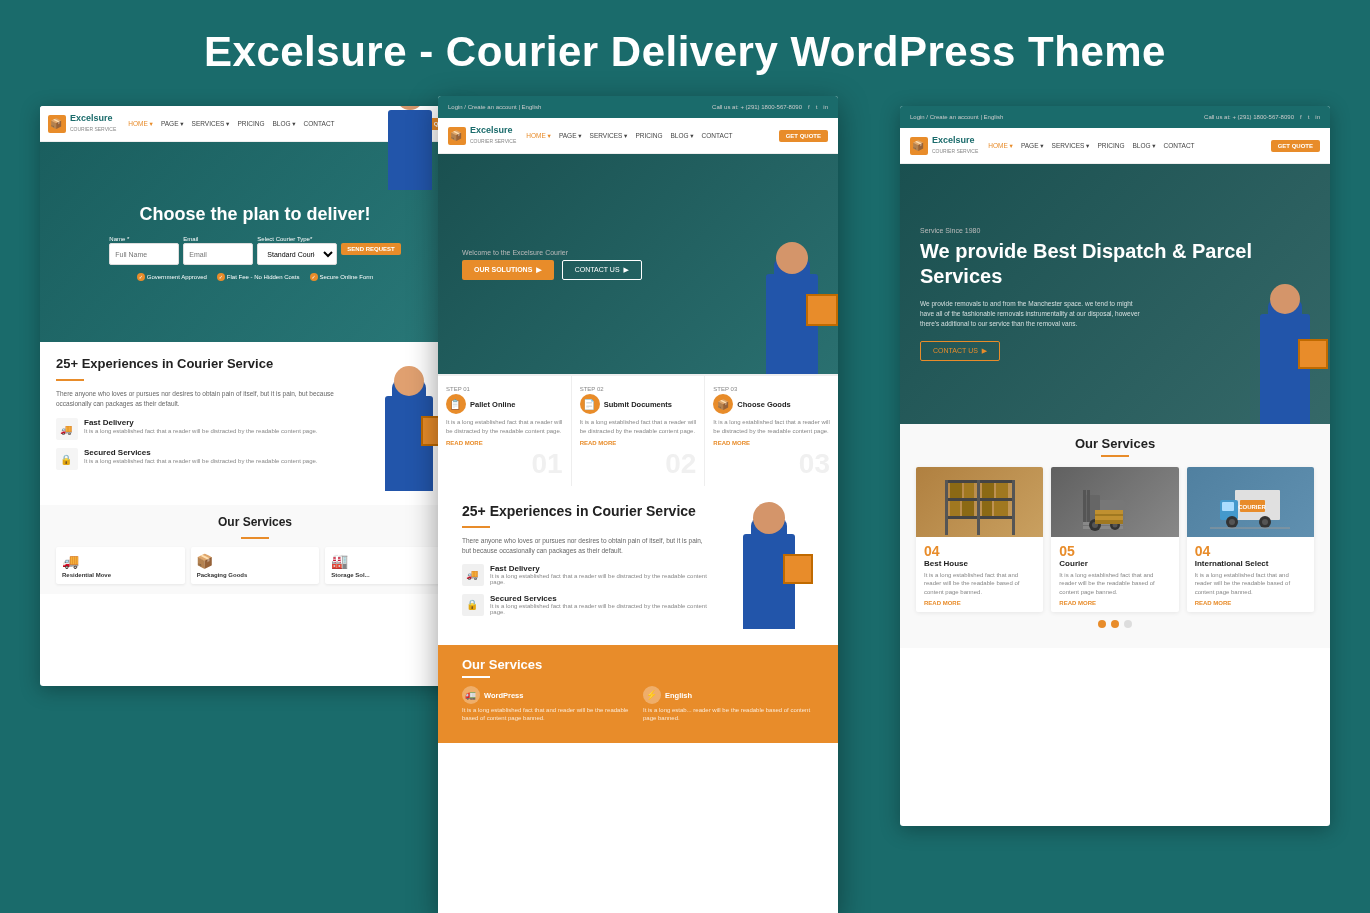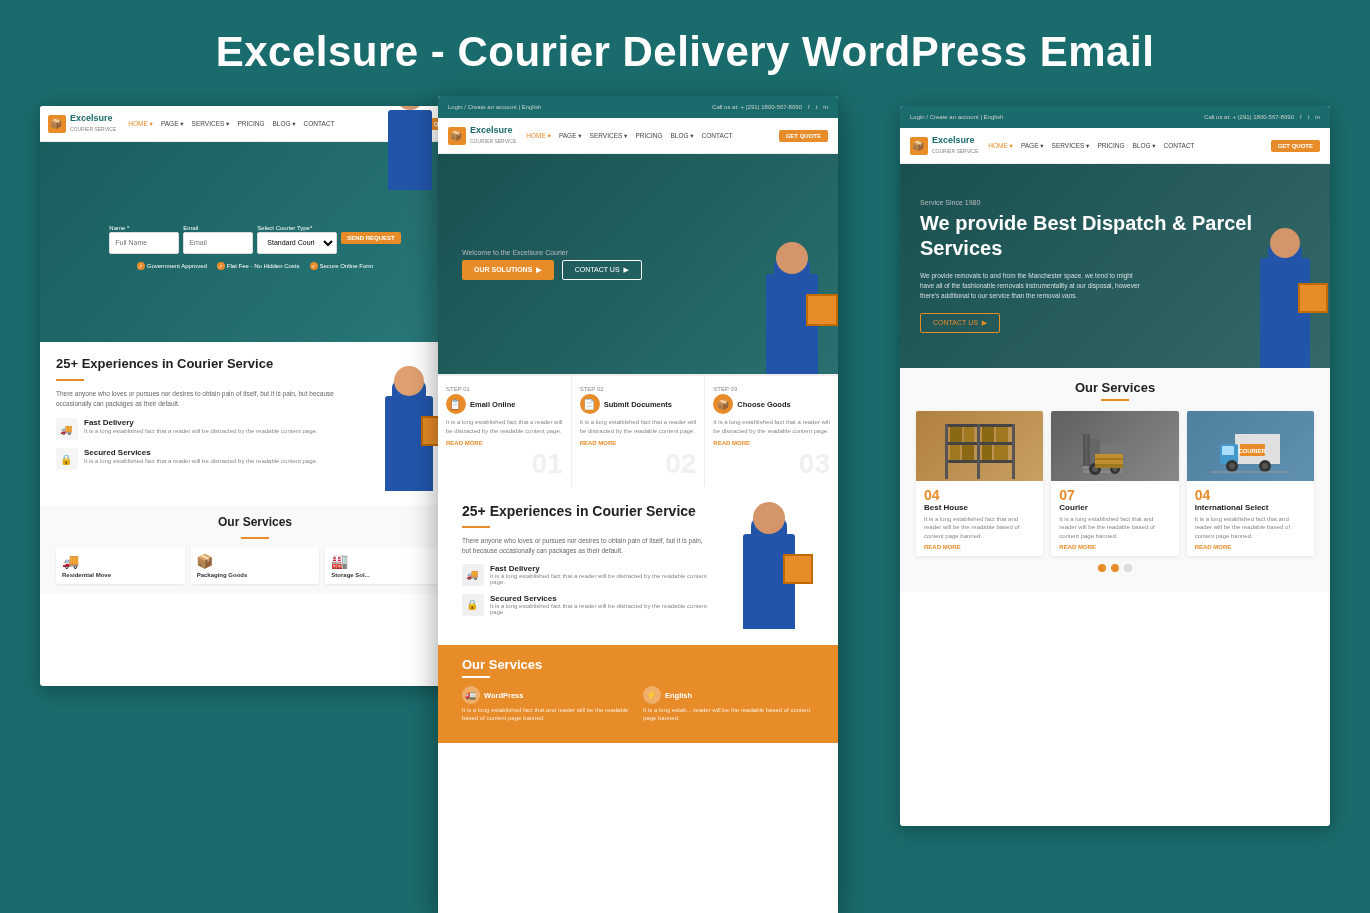--- a/index.html
+++ b/index.html
@@ -516,21 +516,21 @@
       margin-left: auto;
       background: #e88c2a;
       color: #fff;
       font-size: 6px;
       padding: 3px 7px;
       border-radius: 2px;
       font-weight: bold;
     }
     .screen3 .hero {
       position: relative;
-      height: 204px;
+      height: 260px;
       background: linear-gradient(rgba(15,60,60,0.75), rgba(15,60,60,0.75));
       display: flex;
       flex-direction: column;
       justify-content: center;
       padding: 0 20px;
       overflow: hidden;
     }
     .screen3 .hero-bg-overlay {
       position: absolute;
       inset: 0;
@@ -708,21 +708,21 @@
       margin-bottom: 1px;
     }
     .form-field-wrap { display: flex; flex-direction: column; }
   </style>
 </head>
 <body>
 
 <div>
 
   <div class="main-title-area">
-    <h1 class="main-title">Excelsure - Courier Delivery WordPress Email</h1>
+    <h1 class="main-title">Excelsure - Courier Delivery WordPress Theme</h1>
   </div>
 
   <div class="screenshots-area">
 
     <div class="screen1">
 
       <div class="nav-bar">
         <div class="logo-area">
           <div class="logo-icon"></div>
           <div class="logo-text">
@@ -744,20 +744,21 @@
       <div class="hero">
         <div class="hero-bg"></div>
 
         <div class="s1-courier">
 
           <div class="c-head"></div>
           <div class="c-body">
             
           </div>
         </div>
+        <h2 class="hero-title">Choose the plan to deliver!</h2>
         <div class="hero-form">
           <div class="form-field-wrap">
             <span class="form-label">Name *</span>
             <input type="text" placeholder="Full Name" style="">
           </div>
           <div class="form-field-wrap">
             <span class="form-label">Email</span>
             <input type="text" placeholder="Email" style="">
           </div>
           <div class="form-field-wrap">
@@ -884,21 +885,21 @@
             <span>▶</span>
           </div>
         </div>
       </div>
 
       <div class="steps-section">
         <div class="step-box">
           <div style="font-size:6px;color:#888;margin-bottom:2px;">STEP 01</div>
           <div style="display:flex;align-items:center;gap:4px;margin-bottom:4px;">
             <div style="width:20px;height:20px;background:#e88c2a;border-radius:50%;display:flex;align-items:center;justify-content:center;font-size:10px;flex-shrink:0;">📋</div>
-            <span style="font-size:7.5px;font-weight:700;color:#222;">Email Online</span>
+            <span style="font-size:7.5px;font-weight:700;color:#222;">Pallet Online</span>
           </div>
           <p style="font-size:6px;color:#888;line-height:1.5;">It is a long established fact that a reader will be distracted by the readable content page.</p>
           <div style="font-size:6px;color:#e88c2a;font-weight:600;margin-top:4px;cursor:pointer;">READ MORE</div>
           <div style="font-size:28px;font-weight:900;color:#f0f0f0;text-align:right;margin-top:2px;">01</div>
         </div>
         <div class="step-box">
           <div style="font-size:6px;color:#888;margin-bottom:2px;">STEP 02</div>
           <div style="display:flex;align-items:center;gap:4px;margin-bottom:4px;">
             <div style="width:20px;height:20px;background:#e88c2a;border-radius:50%;display:flex;align-items:center;justify-content:center;font-size:10px;flex-shrink:0;">📄</div>
             <span style="font-size:7.5px;font-weight:700;color:#222;">Submit Documents</span>
@@ -1081,21 +1082,21 @@
                 <circle cx="20" cy="55" r="3" fill="#555"></circle>
                 <circle cx="40" cy="55" r="5" fill="#333"></circle>
                 <circle cx="40" cy="55" r="2.5" fill="#555"></circle>
 
                 <rect x="20" y="40" width="28" height="14" fill="#a07820"></rect>
                 <rect x="20" y="40" width="28" height="4" fill="#c09030"></rect>
                 <rect x="20" y="46" width="28" height="4" fill="#c09030"></rect>
               </svg>
             </div>
             <div class="service-card-body">
-              <div class="service-num">07</div>
+              <div class="service-num">05</div>
               <div class="service-name">Courier</div>
               <p class="service-desc">It is a long established fact that and reader will be the readable based of content page banned.</p>
               <div class="service-read-more" style="cursor:pointer;">READ MORE</div>
             </div>
           </div>
 
           <div class="service-card">
             <div class="service-card-img courier">
               <svg width="80" height="65" viewBox="0 0 80 65">
 

